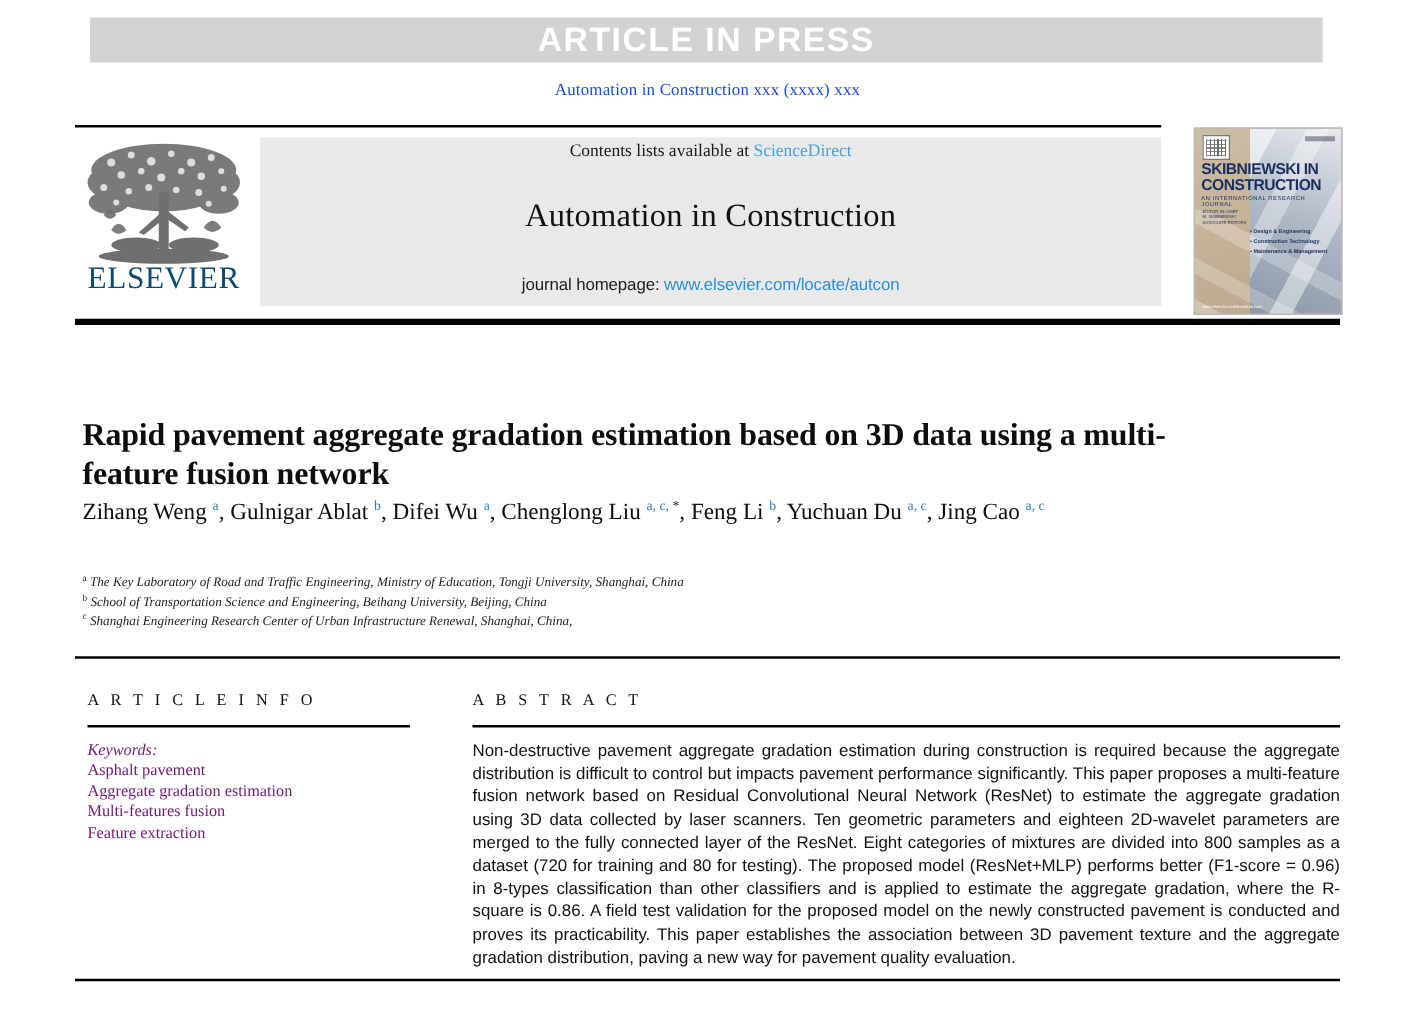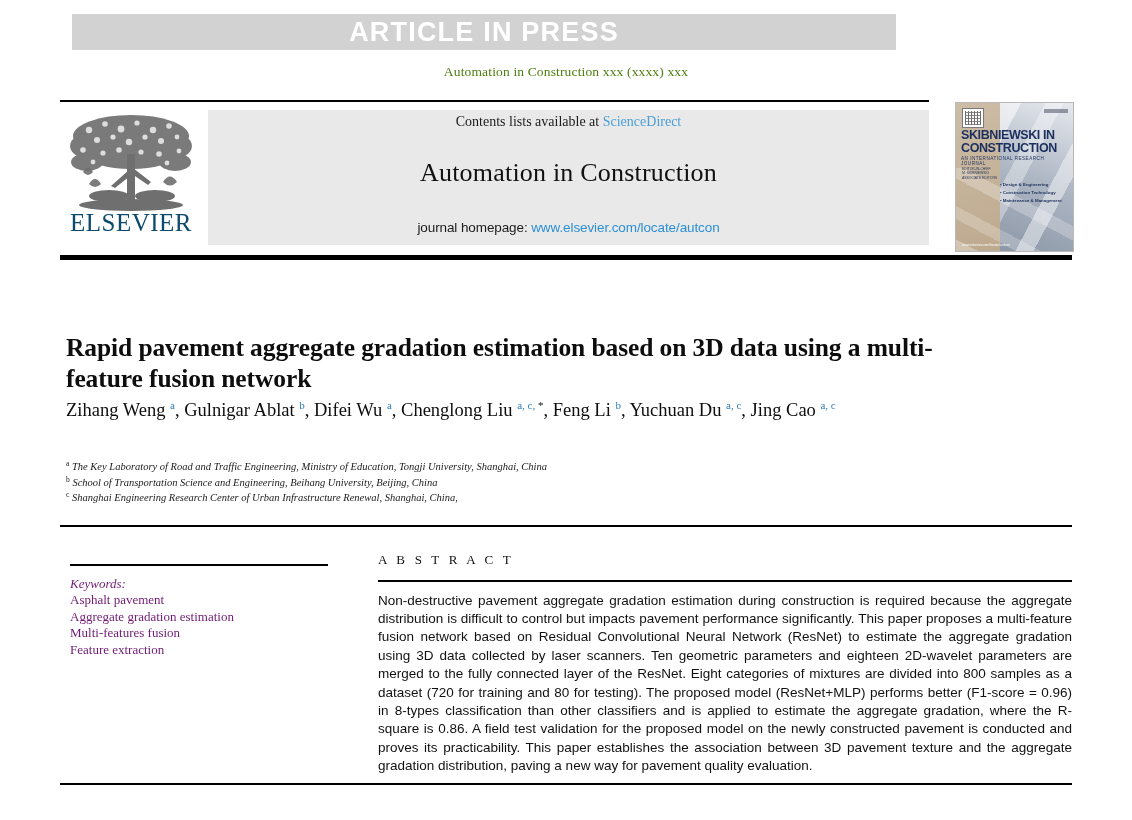--- a/index.html
+++ b/index.html
@@ -14,21 +14,21 @@
     font-family: "Liberation Serif", serif;
     color: #000000;
     overflow: hidden;
   }
 
   
   .press-banner {
     position: absolute;
     left: 72px;
     top: 14px;
-    width: 824px;
+    width: 986px;
     height: 36px;
     background: #d2d2d2;
     display: flex;
     align-items: center;
     justify-content: center;
   }
   .press-banner-text {
     font-family: "Liberation Sans", sans-serif;
     font-weight: bold;
     font-size: 27px;
@@ -39,21 +39,21 @@
 
   
   .citation-line {
     position: absolute;
     left: 0;
     top: 64px;
     width: 1132px;
     text-align: center;
     font-family: "Liberation Serif", serif;
     font-size: 13.5px;
-    color: #4d7c0f;
+    color: #1d4ed8;
     letter-spacing: 0.15px;
   }
 
   
   .masthead {
     position: absolute;
     left: 60px;
     top: 100px;
     width: 1012px;
     height: 152px;
@@ -503,20 +503,21 @@
 
 <div class="affiliations">
     <div><sup>a</sup><span> The Key Laboratory of Road and Traffic Engineering, Ministry of Education, Tongji University, Shanghai, China</span></div>
     <div><sup>b</sup><span> School of Transportation Science and Engineering, Beihang University, Beijing, China</span></div>
     <div><sup>c</sup><span> Shanghai Engineering Research Center of Urban Infrastructure Renewal, Shanghai, China,</span></div>
   </div>
 
 <div class="mid-rule"></div>
 
 <div class="info-col">
+  <div class="section-head">A R T I C L E  I N F O</div>
   <div class="head-rule"></div>
   <div class="keywords">
     <div class="kw-label">Keywords:</div>
     <div>Asphalt pavement</div>
     <div>Aggregate gradation estimation</div>
     <div>Multi-features fusion</div>
     <div>Feature extraction</div>
   </div>
 </div>
 

